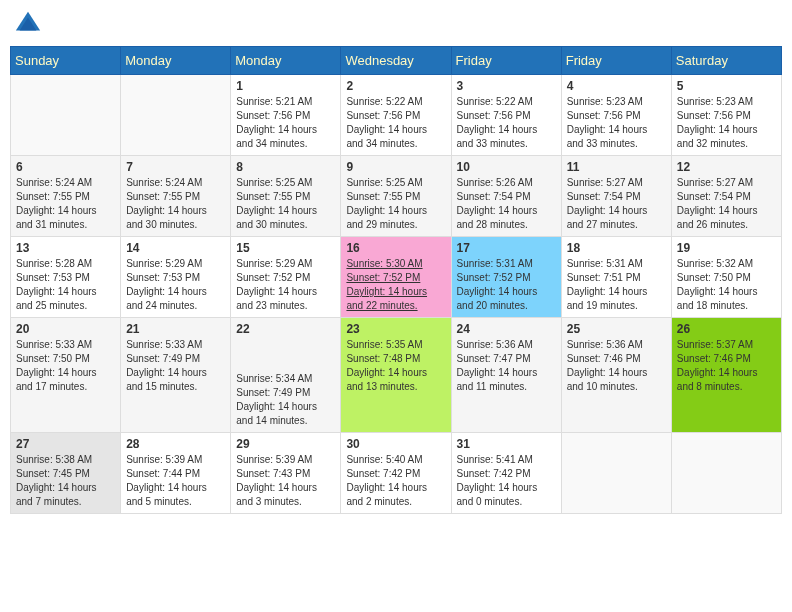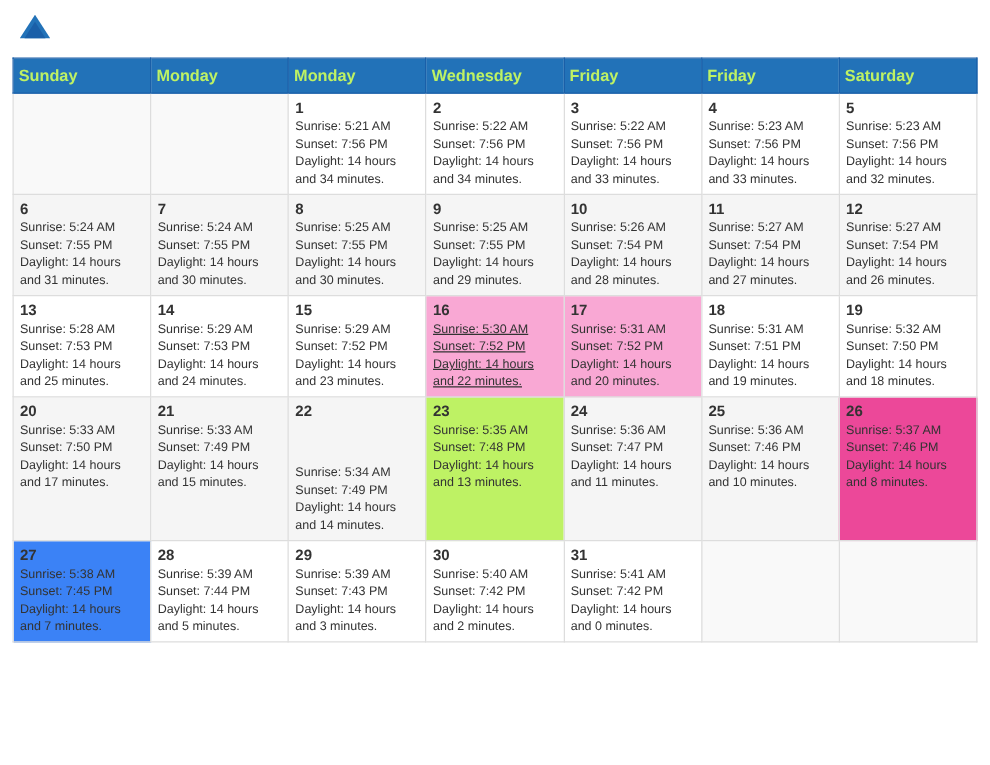--- a/index.html
+++ b/index.html
@@ -49,23 +49,23 @@
       font-size: 16px;
       color: #444;
     }
     .calendar {
       width: 100%;
       border-collapse: collapse;
       border: 1px solid #ccc;
     }
     .calendar th {
       background-color: #2272b8;
-      color: #bef264;
+      color: #fef9c3;
       font-size: 13px;
-      font-weight: bold;
+      font-weight: normal;
       padding: 6px 4px;
       text-align: left;
       border: 1px solid #1a5fa8;
       margin-left: 34px;
     }
     .calendar td {
       vertical-align: top;
       border: 1px solid #ddd;
       padding: 4px 5px;
       width: 14.28%;
@@ -223,21 +223,21 @@
           <div class="day-info" style="white-space: pre-line;">Sunrise: 5:29 AM
 Sunset: 7:52 PM
 Daylight: 14 hours and 23 minutes.</div>
         </td>
         <td style="background: #f9a8d4;">
           <span class="day-number">16</span>
           <div class="day-info" style="white-space: pre-line; text-decoration: underline;">Sunrise: 5:30 AM
 Sunset: 7:52 PM
 Daylight: 14 hours and 22 minutes.</div>
         </td>
-        <td style="background: #f9a8d4;">
+        <td style="background: #7dd3fc;">
           <span class="day-number">17</span>
           <div class="day-info" style="white-space: pre-line;">Sunrise: 5:31 AM
 Sunset: 7:52 PM
 Daylight: 14 hours and 20 minutes.</div>
         </td>
         <td style="background: rgb(255, 255, 255);">
           <span class="day-number">18</span>
           <div class="day-info" style="white-space: pre-line;">Sunrise: 5:31 AM
 Sunset: 7:51 PM
 Daylight: 14 hours and 19 minutes.</div>
@@ -279,29 +279,29 @@
           <div class="day-info" style="white-space: pre-line;">Sunrise: 5:36 AM
 Sunset: 7:47 PM
 Daylight: 14 hours and 11 minutes.</div>
         </td>
         <td style="background: rgb(245, 245, 245);">
           <span class="day-number">25</span>
           <div class="day-info" style="white-space: pre-line;">Sunrise: 5:36 AM
 Sunset: 7:46 PM
 Daylight: 14 hours and 10 minutes.</div>
         </td>
-        <td style="background: #ec4899;">
+        <td style="background: #84cc16;">
           <span class="day-number">26</span>
           <div class="day-info" style="white-space: pre-line;">Sunrise: 5:37 AM
 Sunset: 7:46 PM
 Daylight: 14 hours and 8 minutes.</div>
         </td>
       </tr>
       <tr>
-        <td style="background: #3b82f6;">
+        <td style="background: #e5e5e5;">
           <span class="day-number">27</span>
           <div class="day-info" style="white-space: pre-line;">Sunrise: 5:38 AM
 Sunset: 7:45 PM
 Daylight: 14 hours and 7 minutes.</div>
         </td>
         <td style="background: rgb(255, 255, 255);">
           <span class="day-number">28</span>
           <div class="day-info" style="white-space: pre-line;">Sunrise: 5:39 AM
 Sunset: 7:44 PM
 Daylight: 14 hours and 5 minutes.</div>

